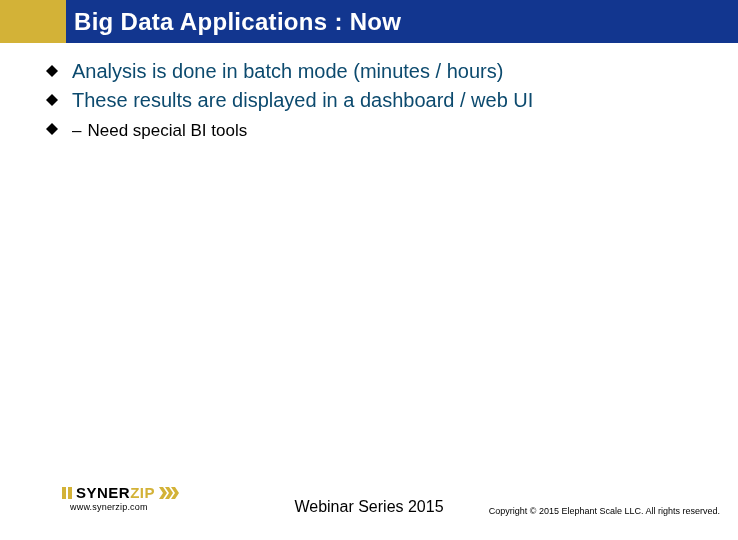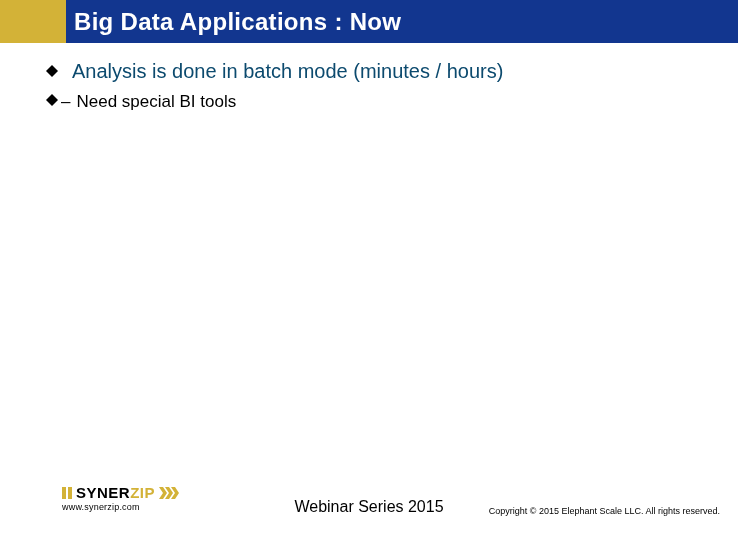--- a/index.html
+++ b/index.html
@@ -11,37 +11,37 @@
   .header-gold { position: absolute; left: 0; top: 0; width: 66px; height: 43px; background: #d3b237; }
   .header-blue { position: absolute; left: 66px; top: 0; right: 0; height: 43px; background: #12368f; display: flex; align-items: center; padding-left: 8px; }
   .header-title { color: #fff; font-weight: 700; font-size: 24px; letter-spacing: .3px; font-family: Verdana, Geneva, sans-serif; }
 
   
   .content { position: absolute; left: 46px; right: 20px; top: 58px; }
   .bullets { list-style: none; }
   .bullets > li { position: relative; padding-left: 26px; font-size: 20px; line-height: 1.35; color: #0c4a6e; margin-bottom: 2px; }
   .diamond-icon { position: absolute; left: 0; top: 7px; width: 12px; height: 12px; }
   .diamond-icon svg { display: block; }
-  .sub { list-style: none; margin-top: 4px; margin-left: 15px; }
+  .sub { list-style: none; margin-top: 4px; margin-left: 26px; }
   .sub > li { font-size: 17px; color: #000; line-height: 1.5; }
   .sub > li .dash { margin-right: 6px; }
 
   
   .footer { position: absolute; left: 0; right: 0; bottom: 10px; height: 50px; }
   .logo-block { position: absolute; left: 62px; bottom: 18px; }
   .logo-row { display: flex; align-items: center; margin-top: 36px; }
   .logo-mark { display: inline-flex; margin-right: 2px; }
   .logo-mark span { width: 4px; height: 12px; margin-right: 2px; }
   .logo-mark .g1 { background: #d3b237; }
   .logo-mark .g2 { background: #d3b237; }
   .logo-text { font-family: Arial, Helvetica, sans-serif; font-weight: 900; font-size: 15px; letter-spacing: .5px; color: #000; }
   .logo-text .zip { color: #d3b237; }
   .chevrons { display: inline-flex; margin-left: 4px; }
   .chevrons svg { display: block; }
-  .logo-url { font-size: 9px; color: #000; margin-top: 1px; letter-spacing: .2px; }
+  .logo-url { font-size: 9px; color: #000; margin-top: 1px; letter-spacing: .2px; margin-left: 8px; }
 
   .footer-center { position: absolute; left: 0; right: 0; bottom: 14px; text-align: center; font-size: 16px; color: #000; }
   .footer-right { position: absolute; right: 18px; bottom: 14px; font-size: 9px; color: #000; text-align: center; }
 </style>
 </head>
 <body>
 
 <div class="slide">
 
   <div class="header">
@@ -53,20 +53,28 @@
 
   <div class="content">
     <ul class="bullets">
       <li>
         <span class="diamond-icon">
           <svg width="12" height="12" viewBox="0 0 12 12">
               <polygon points="6,0 12,6 6,12 0,6" fill="#000"></polygon>
             </svg>
         </span>
         <span>Analysis is done in batch mode (minutes / hours)</span>
+      </li>
+      <li>
+        <span class="diamond-icon">
+          <svg width="12" height="12" viewBox="0 0 12 12">
+              <polygon points="6,0 12,6 6,12 0,6" fill="#000"></polygon>
+            </svg>
+        </span>
+        <span>These results are displayed in a dashboard / web UI</span>
       </li>
       <li>
         <span class="diamond-icon">
           <svg width="12" height="12" viewBox="0 0 12 12">
               <polygon points="6,0 12,6 6,12 0,6" fill="#000"></polygon>
             </svg>
         </span>
       </li>
     </ul>
     <ul class="sub">

